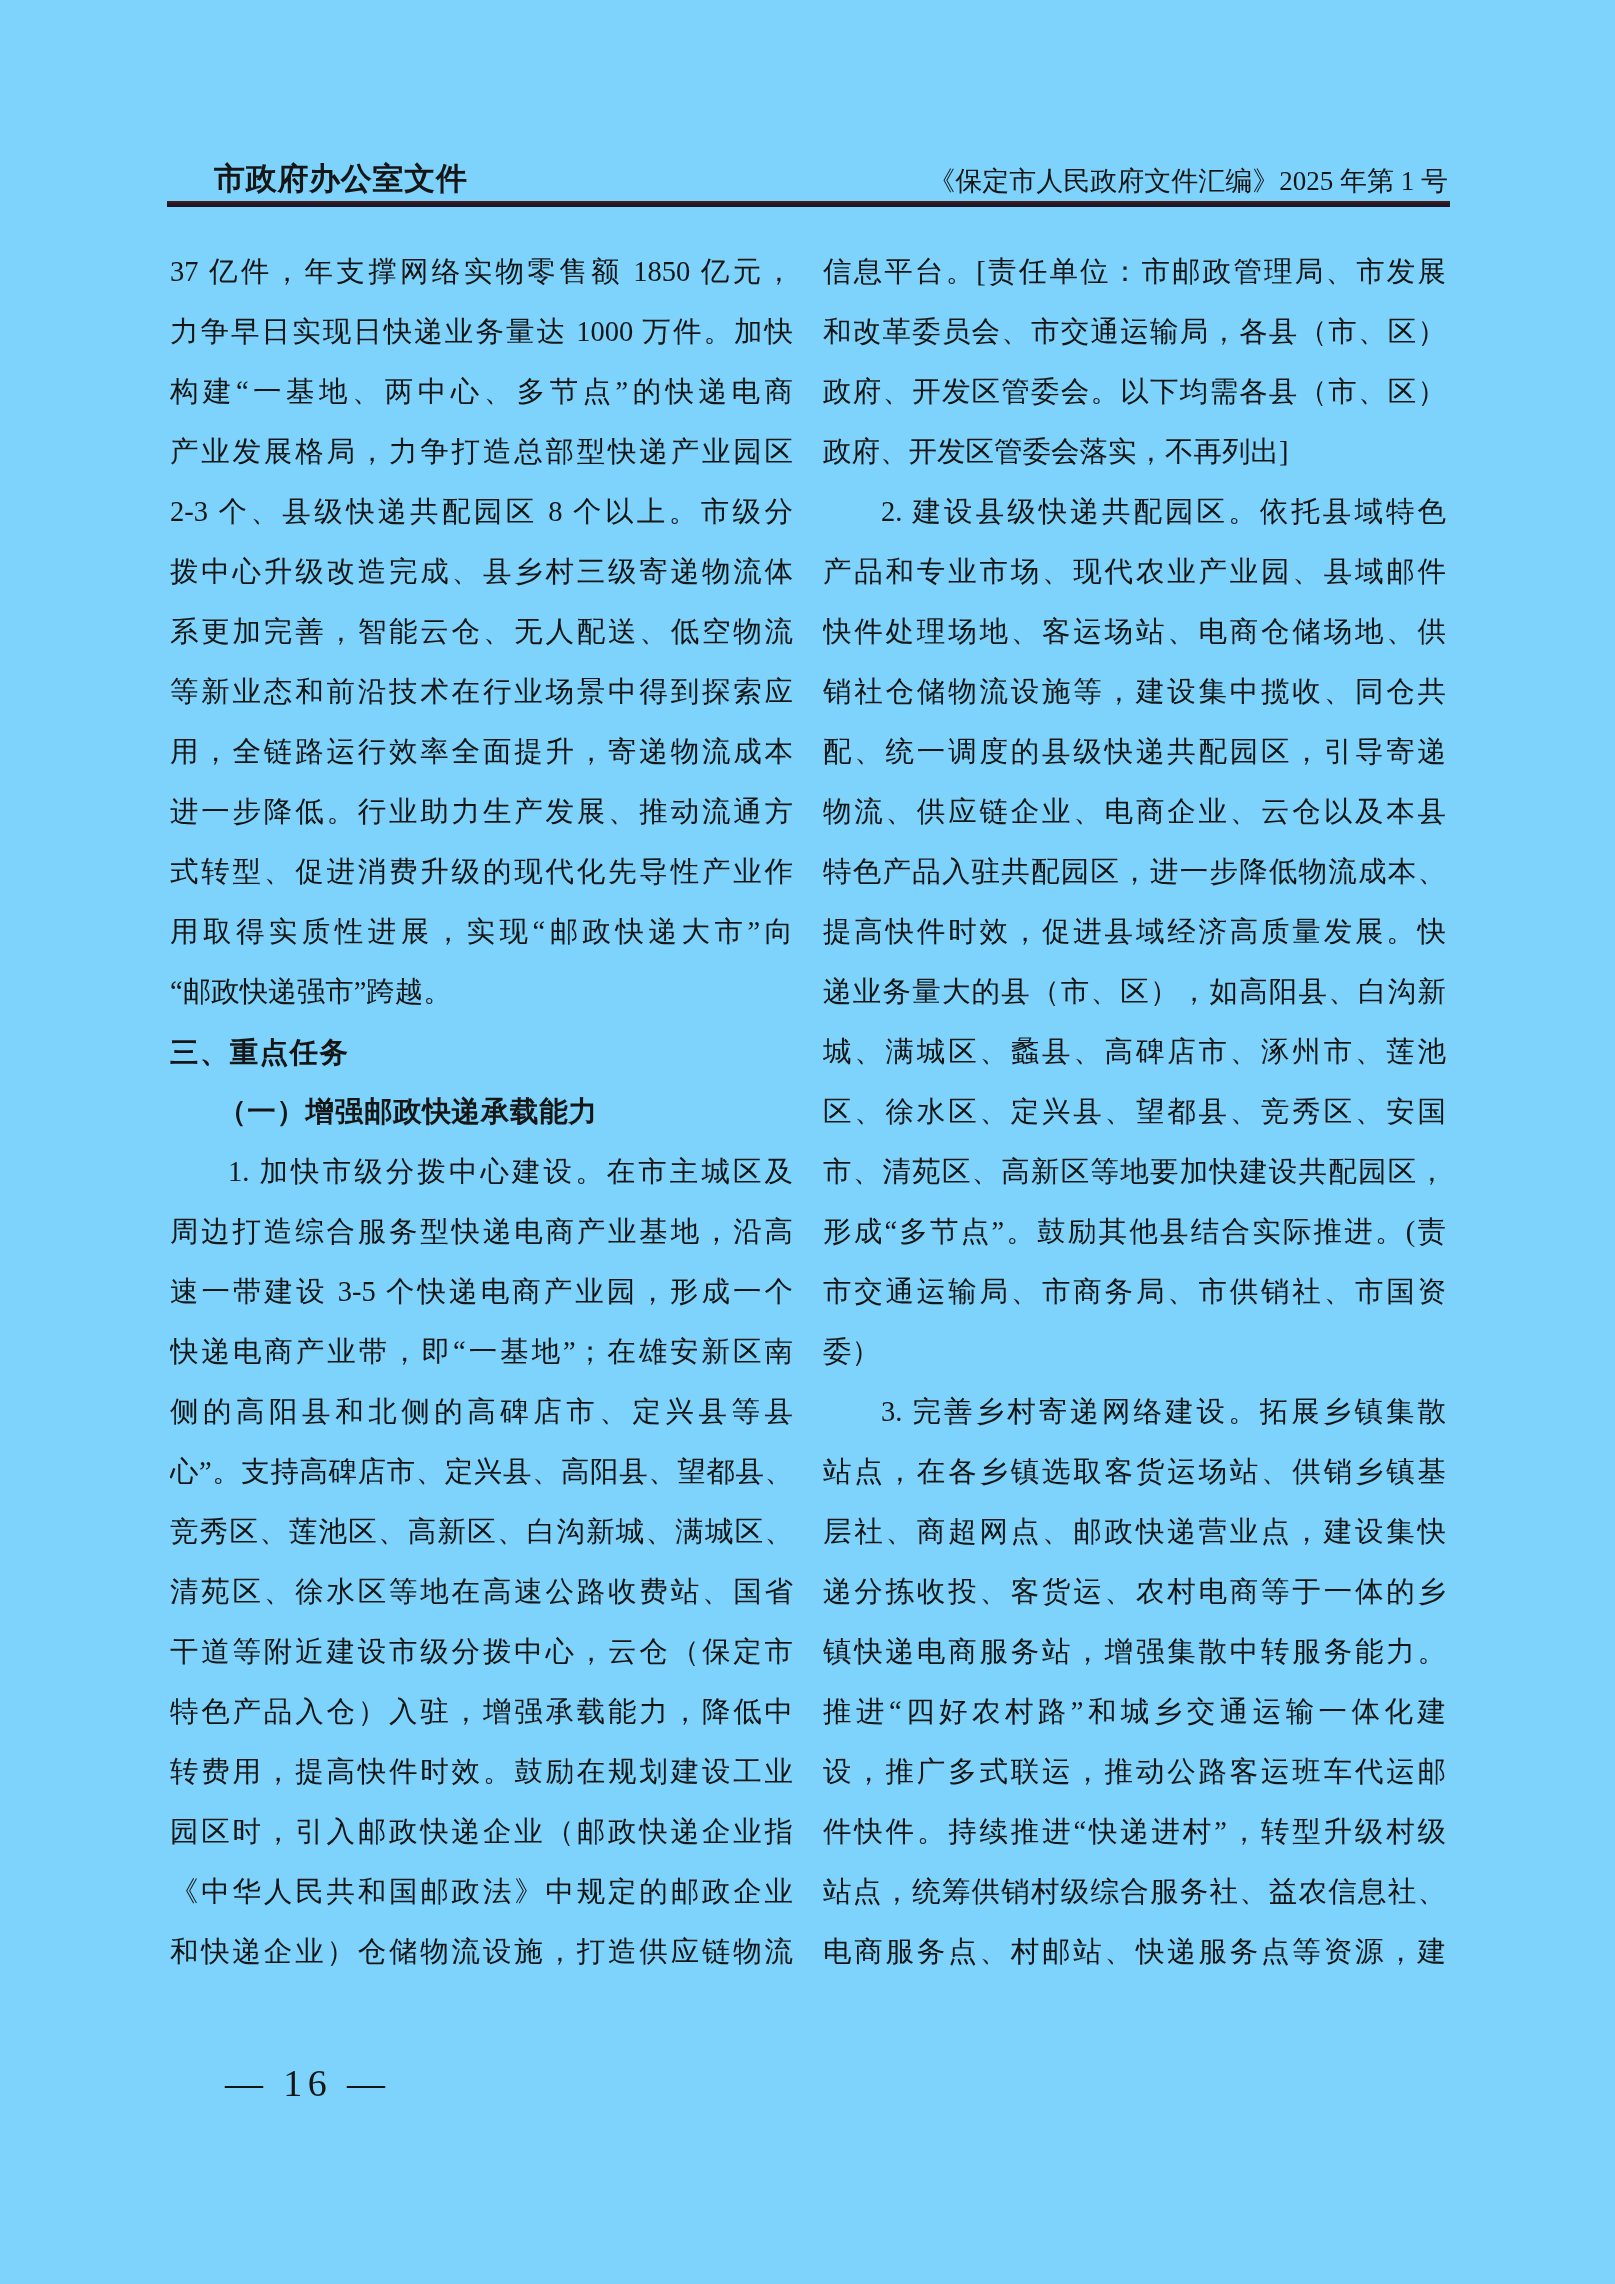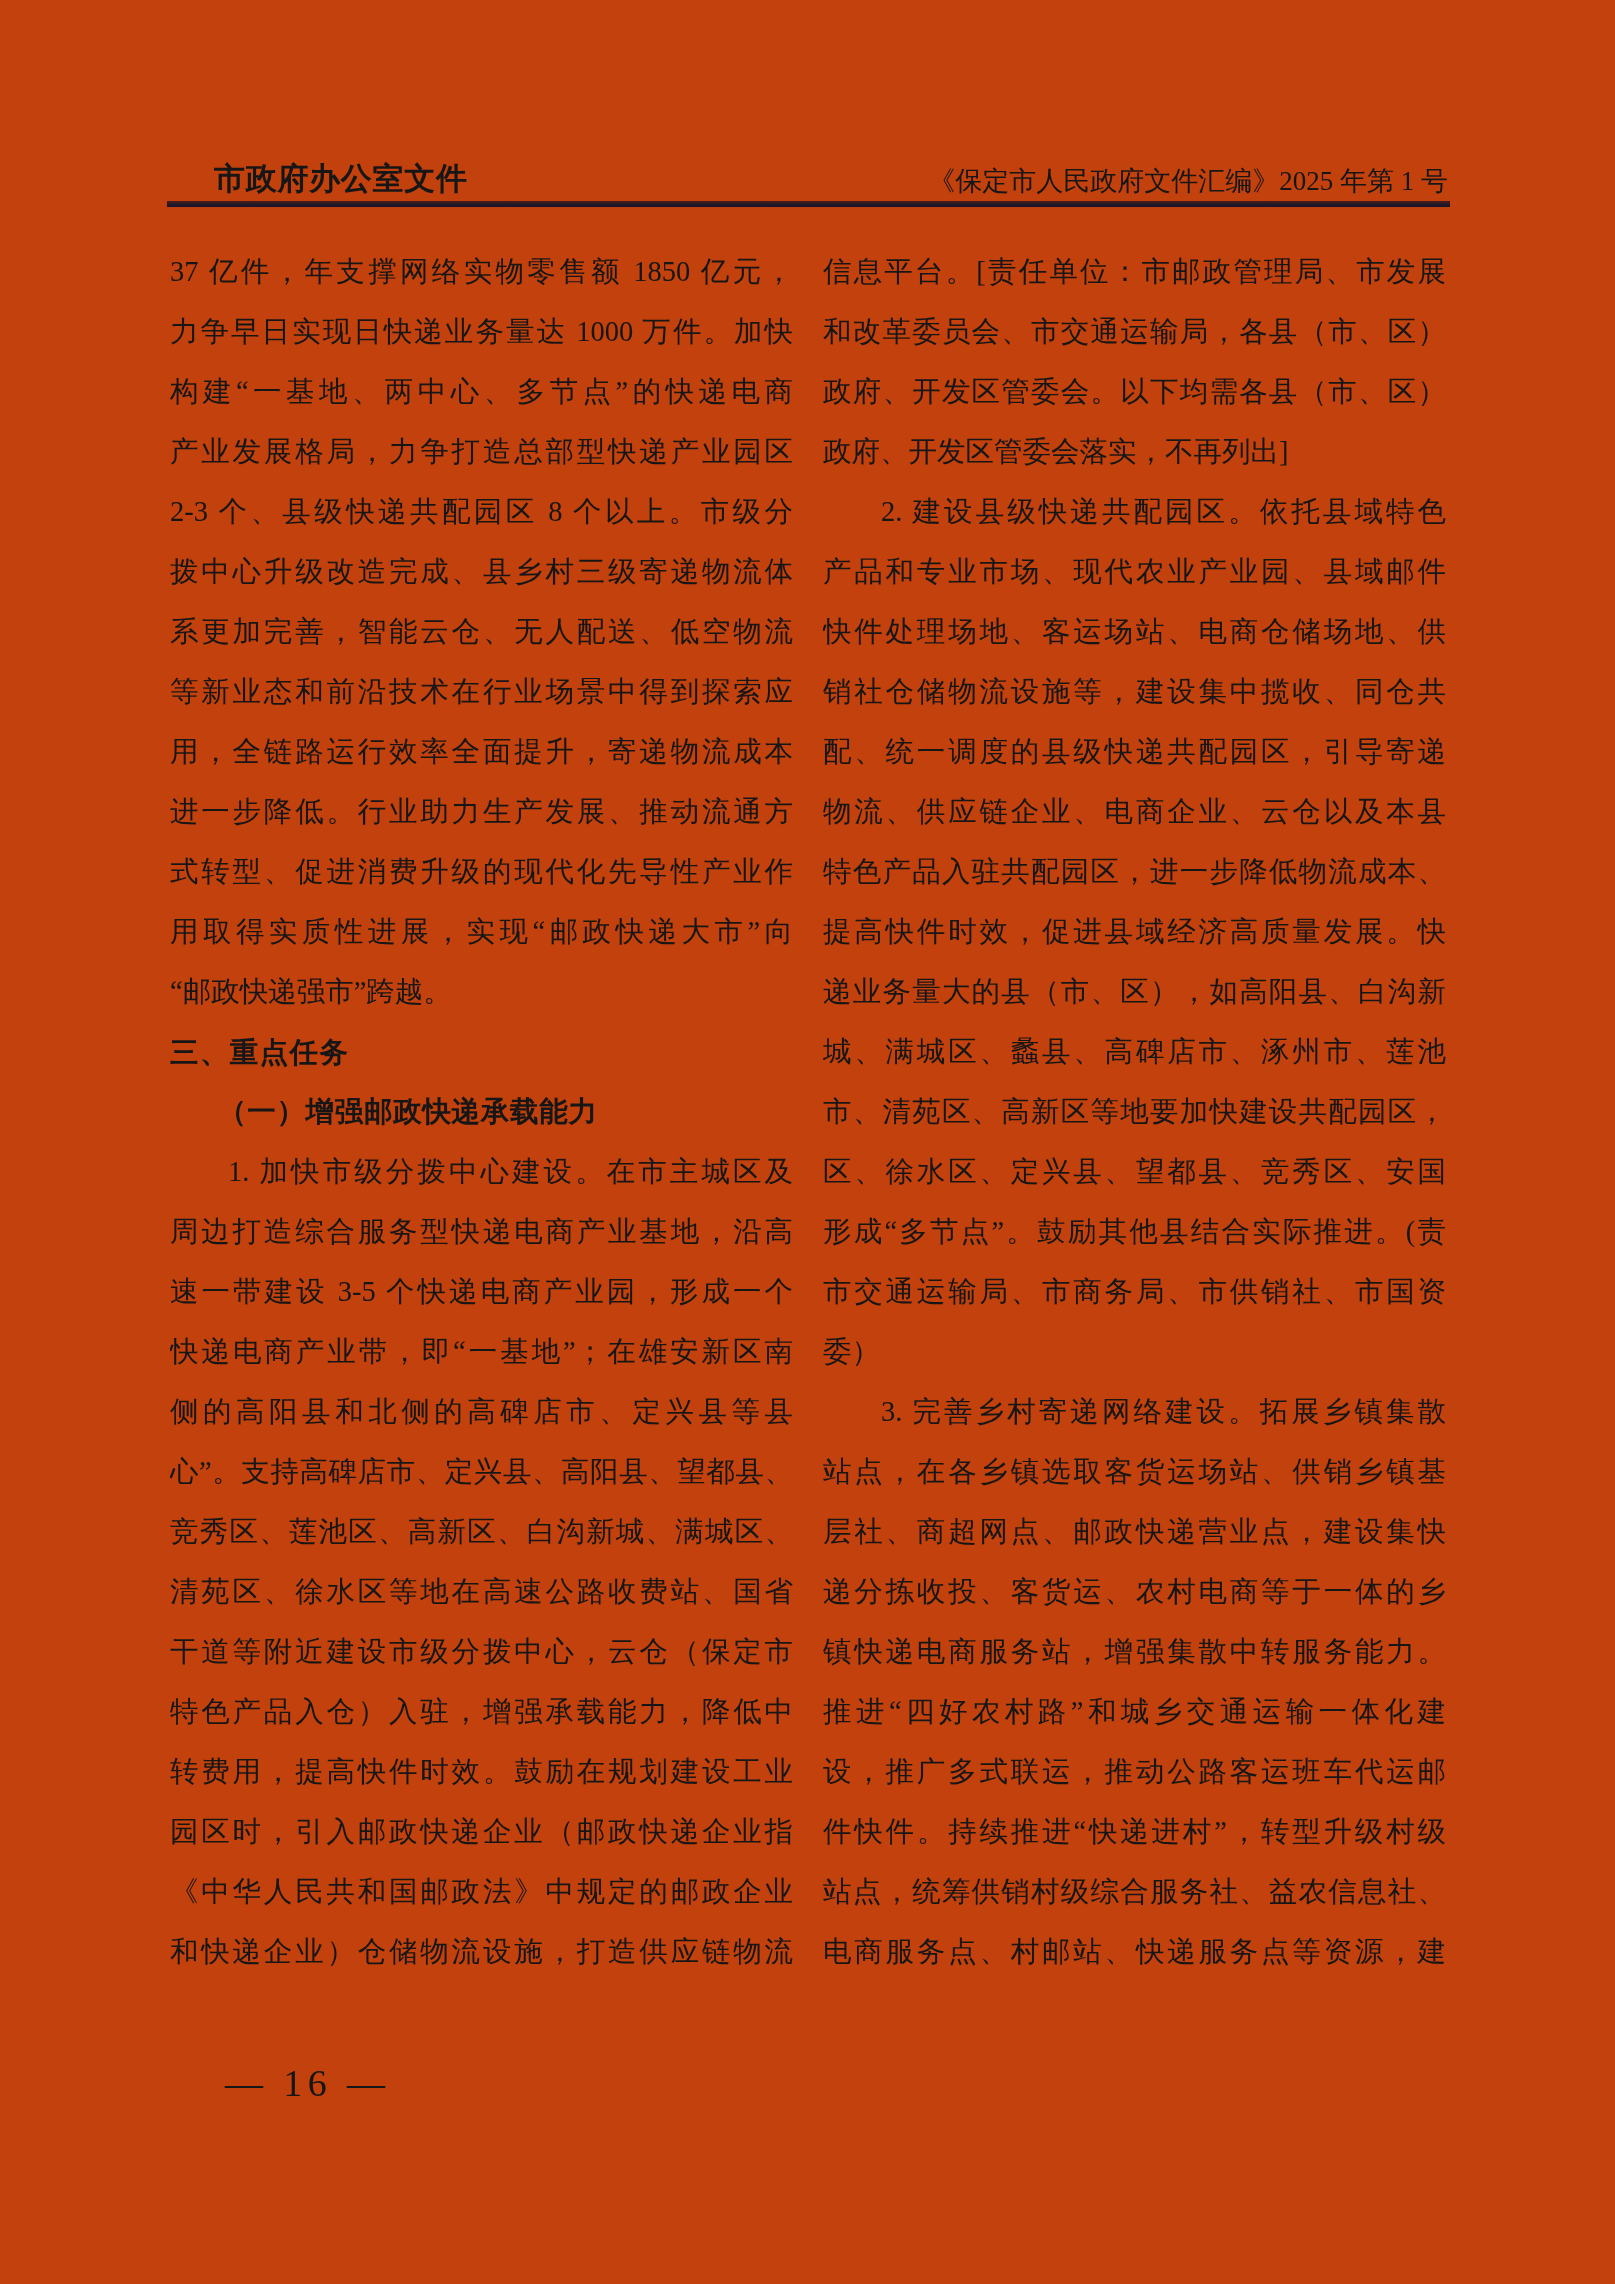--- a/index.html
+++ b/index.html
@@ -5,21 +5,21 @@
   html, body {
     margin: 0;
     padding: 0;
     background: #e8e8e6;
   }
   .page {
     position: relative;
     width: 1616px;
     height: 2284px;
     margin: 0 auto;
-    background: #c2410c;
+    background: #7dd3fc;
     color: #161616;
     font-family: "Liberation Serif", serif;
     overflow: hidden;
   }
   
   .header-left {
     position: absolute;
     left: 214px;
     top: 160px;
     height: 38px;
@@ -150,22 +150,22 @@
         <div class="ln indent">2. 建设县级快递共配园区。依托县域特色</div>
         <div class="ln">产品和专业市场、现代农业产业园、县域邮件</div>
         <div class="ln">快件处理场地、客运场站、电商仓储场地、供</div>
         <div class="ln">销社仓储物流设施等，建设集中揽收、同仓共</div>
         <div class="ln">配、统一调度的县级快递共配园区，引导寄递</div>
         <div class="ln">物流、供应链企业、电商企业、云仓以及本县</div>
         <div class="ln">特色产品入驻共配园区，进一步降低物流成本、</div>
         <div class="ln">提高快件时效，促进县域经济高质量发展。快</div>
         <div class="ln">递业务量大的县（市、区），如高阳县、白沟新</div>
         <div class="ln">城、满城区、蠡县、高碑店市、涿州市、莲池</div>
+        <div class="ln">区、徐水区、定兴县、望都县、竞秀区、安国</div>
         <div class="ln">市、清苑区、高新区等地要加快建设共配园区，</div>
-        <div class="ln">区、徐水区、定兴县、望都县、竞秀区、安国</div>
         <div class="ln">形成“多节点”。鼓励其他县结合实际推进。(责</div>
         <div class="ln">市交通运输局、市商务局、市供销社、市国资</div>
         <div class="ln short">委）</div>
         <div class="ln indent">3. 完善乡村寄递网络建设。拓展乡镇集散</div>
         <div class="ln">站点，在各乡镇选取客货运场站、供销乡镇基</div>
         <div class="ln">层社、商超网点、邮政快递营业点，建设集快</div>
         <div class="ln">递分拣收投、客货运、农村电商等于一体的乡</div>
         <div class="ln">镇快递电商服务站，增强集散中转服务能力。</div>
         <div class="ln">推进“四好农村路”和城乡交通运输一体化建</div>
         <div class="ln">设，推广多式联运，推动公路客运班车代运邮</div>

